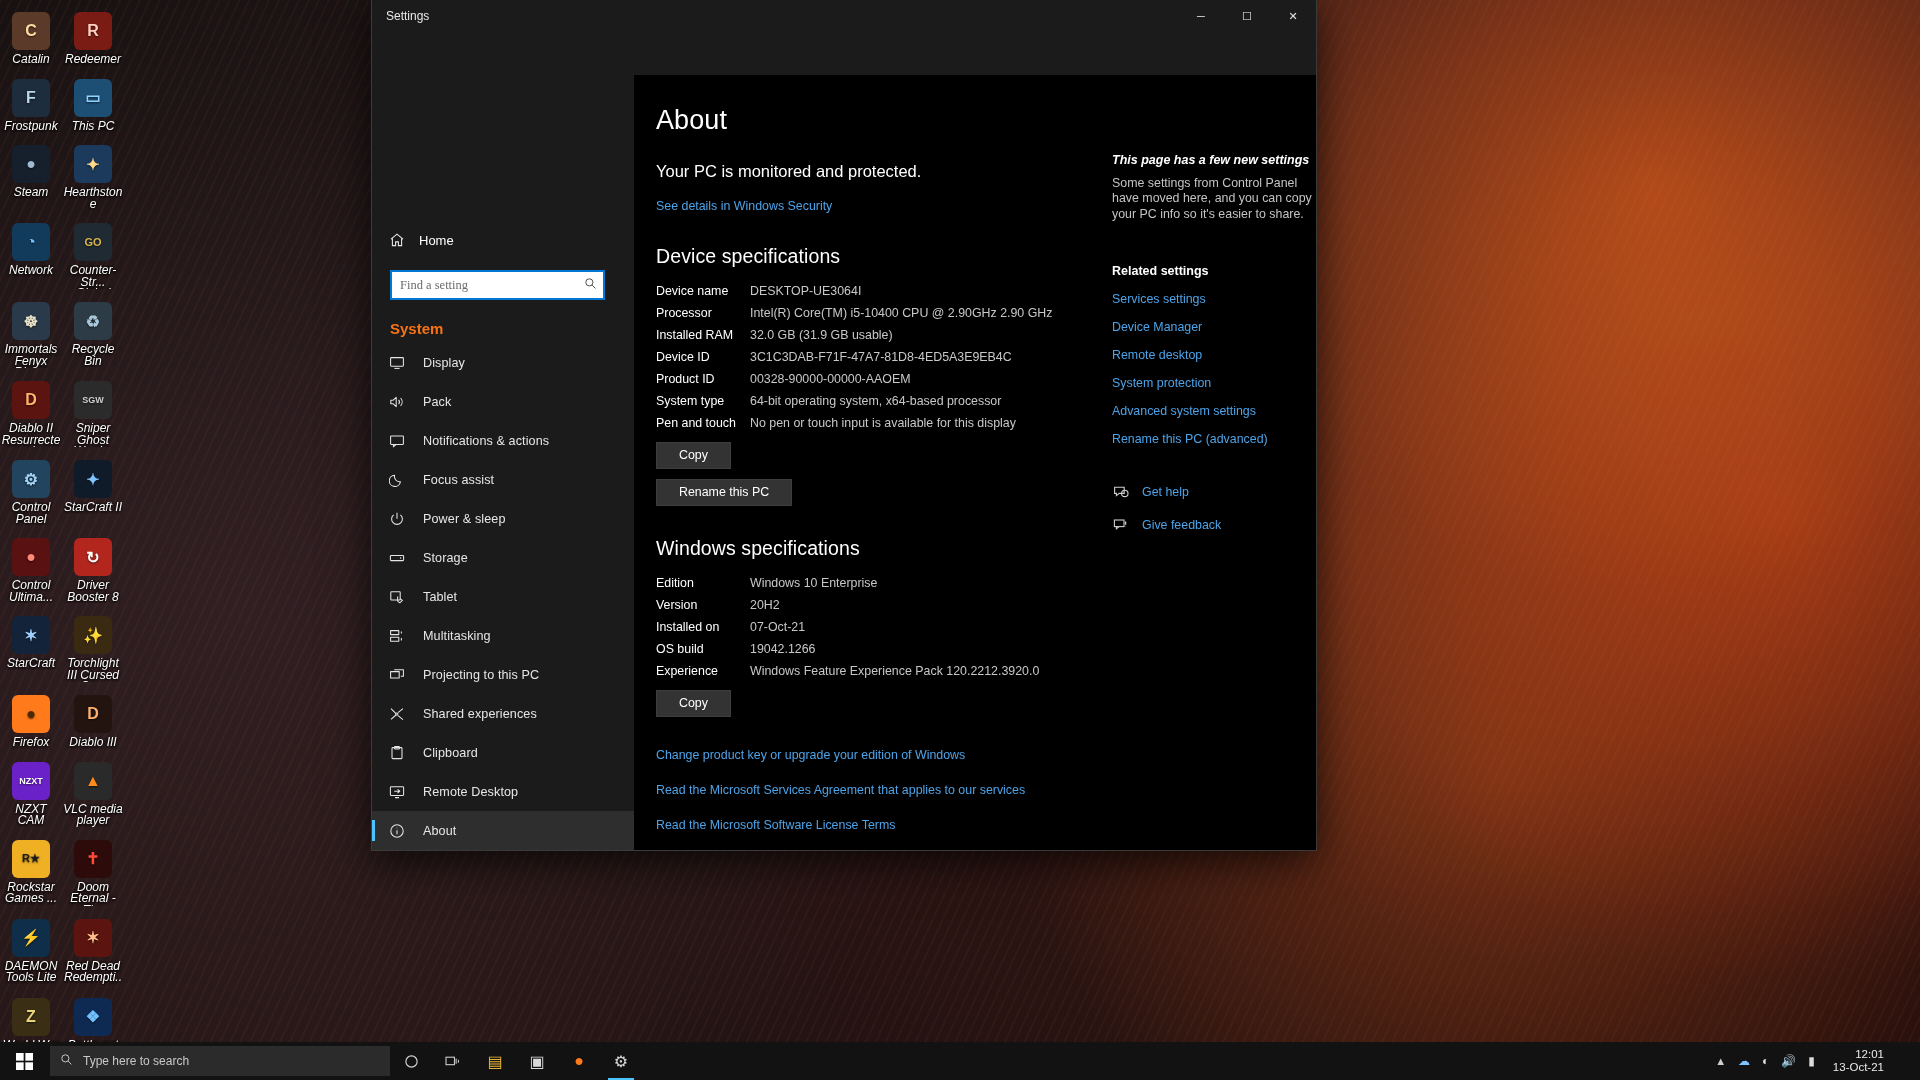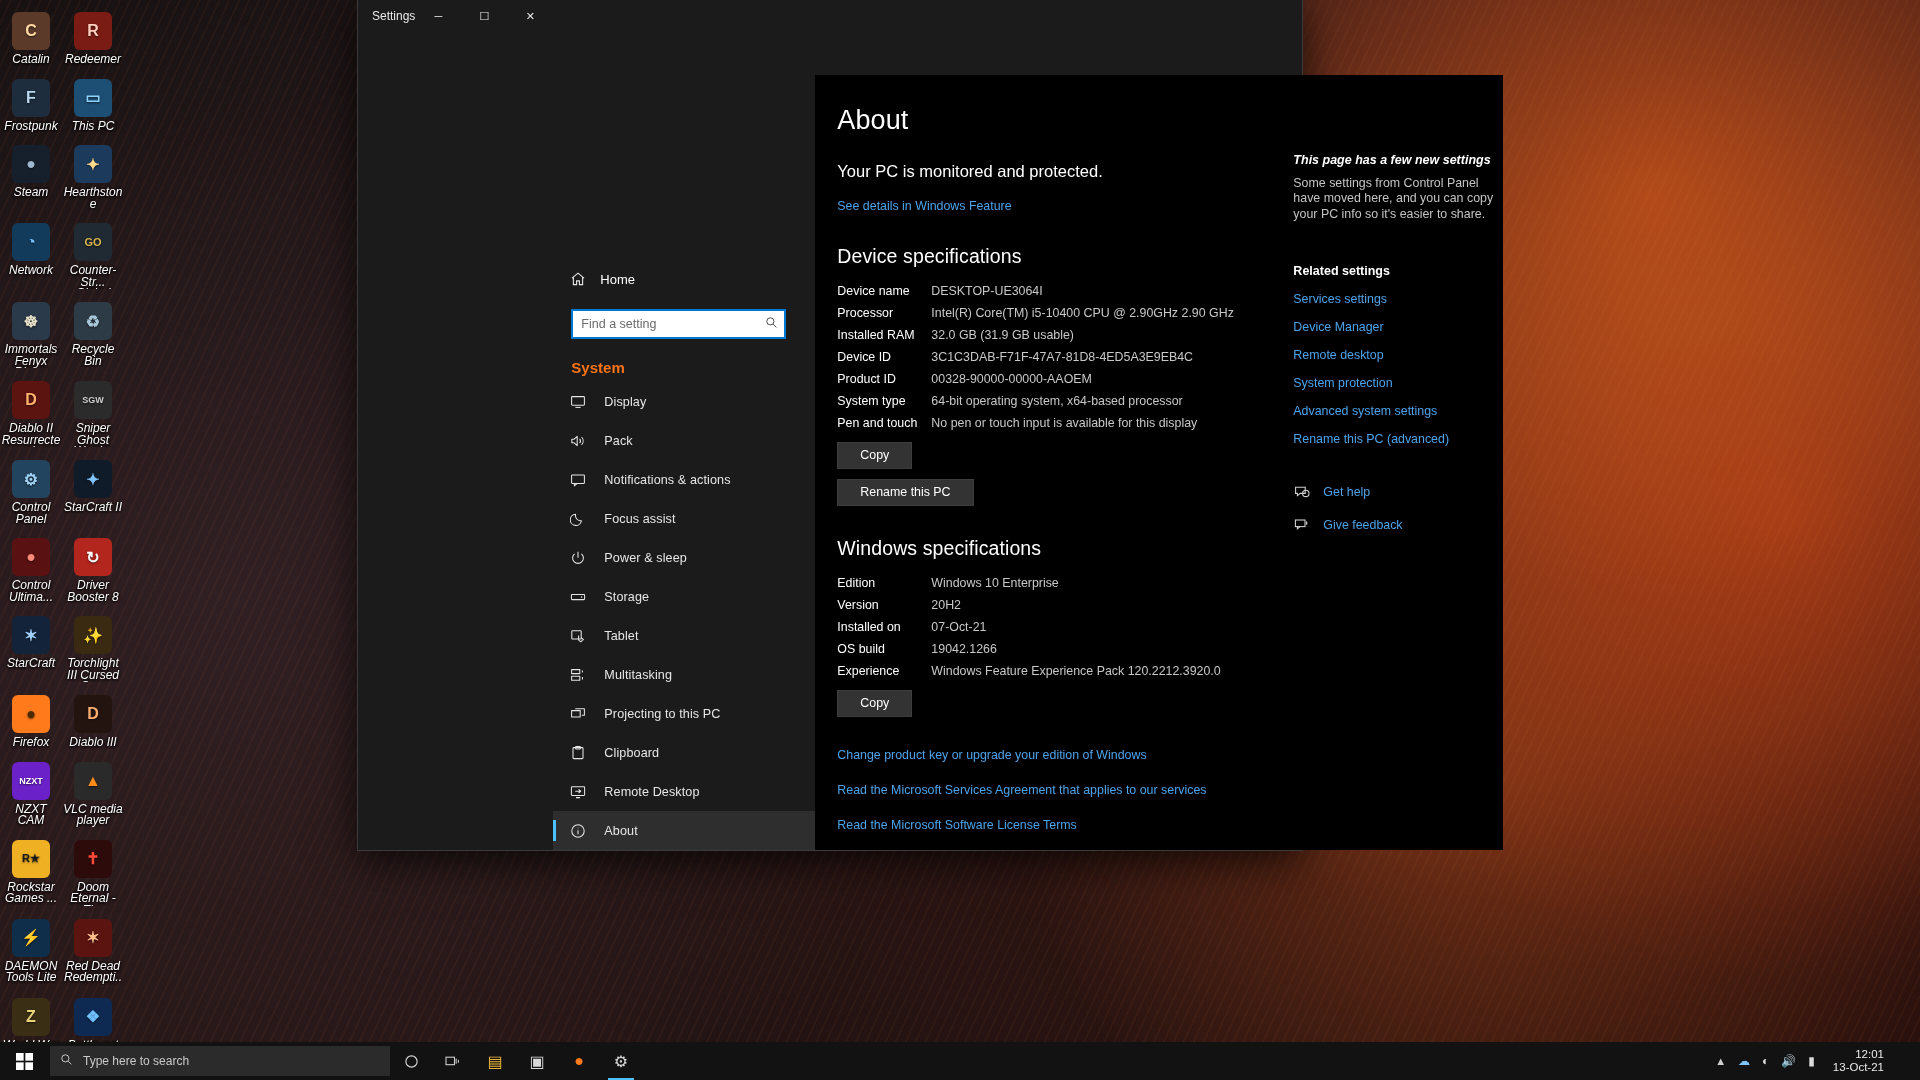--- a/index.html
+++ b/index.html
@@ -44,44 +44,44 @@
     text-shadow:0 1px 2px rgba(0,0,0,.6);
   }
   .dicon .lbl {
     font-size:12px; line-height:11.5px; color:#fff;
     text-shadow:0 1px 3px #000,0 0 3px #000;
     word-break:break-word; max-height:24px; overflow:hidden;font-style:italic;
   }
 
   
   #settings {
-    position:absolute; left:358px; top:0; width:944px; height:850px;
+    position:absolute; left:372px; top:0; width:944px; height:850px;
     background:#1b1b1b; z-index:8;
     box-shadow:0 0 0 1px #3b3b3b, 0 10px 40px rgba(0,0,0,.75);
-    display:flex; 
+    display:flex; flex-direction:column;
   }
   #titlebar { height:32px; display:flex; align-items:center; flex:0 0 32px; background:#1b1b1b;}
   #titlebar .ttl { font-size:12px; color:#e8e8e8; padding-left:14px; flex:1; }
   .wbtn { width:46px; height:32px; display:flex; align-items:center; justify-content:center;
           color:#e8e8e8; font-size:11px; cursor:default; }
 
   #wbody { flex:1; display:flex; min-height:0;align-items:flex-end; }
 
   
   #nav { width:262px; flex:0 0 262px; background:#1b1b1b; padding-top:4px; overflow:hidden; }
   .homerow { display:flex; align-items:center; gap:14px; height:40px; padding:0 0 0 16px; cursor:default; }
   .homerow .tx { font-size:13px; color:#fff; }
   #searchwrap { padding:10px 22px 4px 18px; }
   #searchbox {
     width:215px; height:30px; background:#fff; border:2px solid #0078d4;
     display:flex; align-items:center; padding:0 6px 0 8px;
   }
   #searchbox input {
     flex:1; border:0; outline:0; background:transparent;
-    font-family:Liberation Sans, sans-serif; font-size:12.5px; color:#111;
+    font-family:Liberation Serif, serif; font-size:12.5px; color:#111;
   }
   #searchbox input::placeholder { color:#6b6b6b; }
   .sysghdr { font-size:15px; font-weight:bold; color:#f97316; padding:16px 0 6px 18px; }
   .navitem {
     display:flex; align-items:center; gap:18px; height:39px;
     padding-left:16px; cursor:default; position:relative; color:#e6e6e6;
   }
   .navitem.sel { background:#2e2e2e; }
   .navitem.sel:before {
     content:""; position:absolute; left:0; top:9px; bottom:9px; width:3px; background:#4cc2ff;
@@ -373,20 +373,29 @@
               <svg width="16" height="16" viewBox="0 0 16 16" fill="none" stroke="#e6e6e6" stroke-width="1.05" stroke-linejoin="round">
                 <rect x="1.6" y="4.6" width="8.6" height="6.4"></rect>
                 <path d="M5.2 2.8h9.2v6.4h-2.6"></path>
               </svg>
             </span>
             <span class="nlbl">Projecting to this PC</span>
           </div>
           <div class="navitem">
             <span class="nicn">
               <svg width="16" height="16" viewBox="0 0 16 16" fill="none" stroke="#e6e6e6" stroke-width="1.05" stroke-linejoin="round">
+                <path d="M2 2.6l5 5M9 9.6l5 4M2 13.4l5-4.4M9 6.6l5-4"></path>
+                <circle cx="7.8" cy="8" r="1.1"></circle>
+              </svg>
+            </span>
+            <span class="nlbl">Shared experiences</span>
+          </div>
+          <div class="navitem">
+            <span class="nicn">
+              <svg width="16" height="16" viewBox="0 0 16 16" fill="none" stroke="#e6e6e6" stroke-width="1.05" stroke-linejoin="round">
                 <rect x="3" y="2.6" width="10" height="11" rx=".8"></rect>
                 <rect x="5.6" y="1.4" width="4.8" height="2.6" rx=".5"></rect>
               </svg>
             </span>
             <span class="nlbl">Clipboard</span>
           </div>
           <div class="navitem">
             <span class="nicn">
               <svg width="16" height="16" viewBox="0 0 16 16" fill="none" stroke="#e6e6e6" stroke-width="1.05" stroke-linejoin="round">
                 <rect x="1.4" y="2.8" width="13.2" height="8.6" rx=".6"></rect>
@@ -408,21 +417,21 @@
     </div>
 
     <div id="content">
 
       <div id="main">
 
         <h1 class="page">About</h1>
 
         <div class="subhead" style="margin-top:26px">Your PC is monitored and protected.</div>
 
-        <a class="lnk" href="#" style="margin-top:18px">See details in Windows Feature</a>
+        <a class="lnk" href="#" style="margin-top:18px">See details in Windows Security</a>
 
         <h2 class="sec" style="margin-top:31px">Device specifications</h2>
 
         <table class="spec">
           <tbody id="devspec-body">
               <tr>
                 <td class="k">Device name</td>
                 <td class="v">DESKTOP-UE3064I</td>
               </tr>
               <tr>

